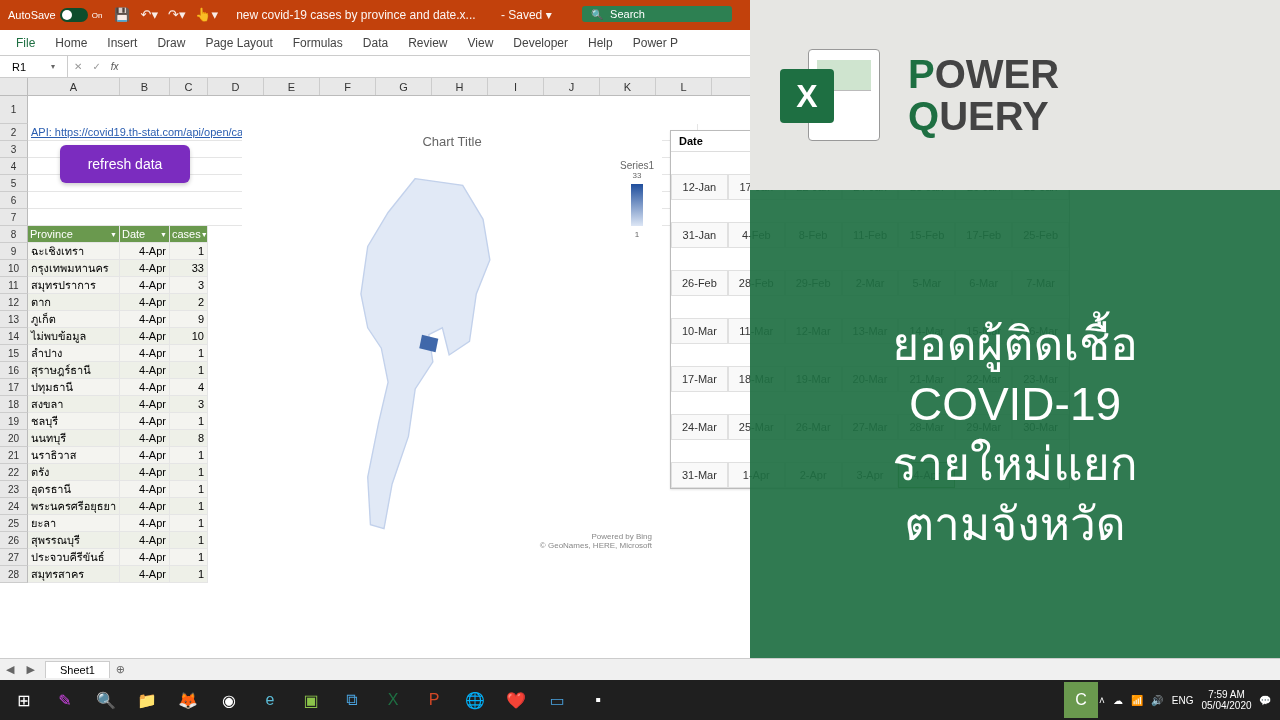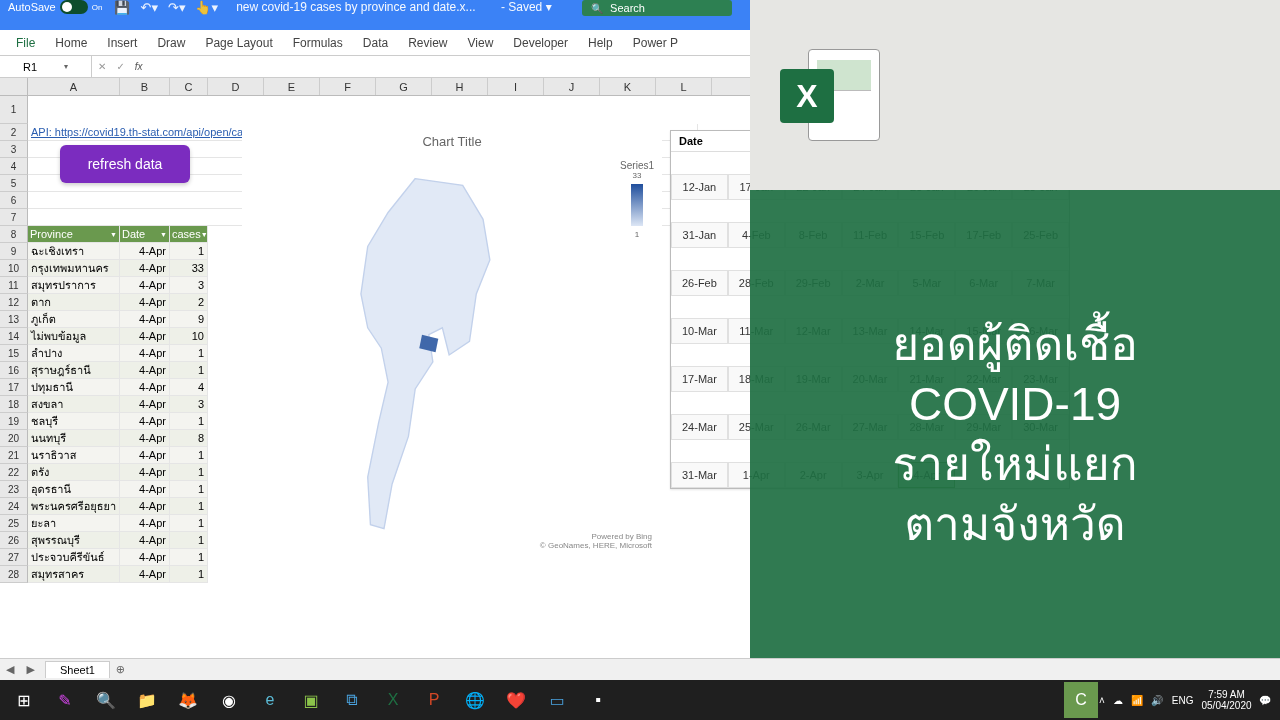--- a/index.html
+++ b/index.html
@@ -1,36 +1,36 @@
 <!DOCTYPE html>
 <html><head>
 <meta charset="utf-8">
 <style>
 * { margin: 0; padding: 0; box-sizing: border-box; font-family: 'Segoe UI', Tahoma, sans-serif; }
 body { width: 1280px; height: 720px; overflow: hidden; background: #fff; position: relative; }
 
 
-.titlebar { height: 30px; background: #3b82f6; display: flex; align-items: flex-start; color: #fff; font-size: 11px; padding: 0 8px; }
+.titlebar { height: 30px; background: #c2410c; display: flex; align-items: flex-end; color: #fff; font-size: 11px; padding: 8px 8px; }
 .titlebar .autosave { display: flex; align-items: center; gap: 4px; }
 .titlebar .toggle { width: 28px; height: 14px; background: #0d4d2c; border-radius: 7px; position: relative; }
 .titlebar .toggle::after { content: ''; width: 10px; height: 10px; background: #fff; border-radius: 50%; position: absolute; left: 2px; top: 2px; }
 .titlebar .qat { display: flex; gap: 10px; margin-left: 12px; align-items: center; }
 .titlebar .qat span { font-size: 13px; opacity: .9; }
 .titlebar .filename { margin-left: 18px; font-size: 12px; opacity: .95; }
 .titlebar .search { margin-left: 30px; background: #2d8052; border-radius: 3px; padding: 2px 10px; display: flex; align-items: center; gap: 6px; width: 150px; }
 .titlebar .search::before { content: '🔍'; font-size: 10px; }
 
 
 .ribbon { height: 26px; background: #fff; display: flex; align-items: center; border-bottom: 1px solid #ccc; padding: 0 6px; font-size: 12px; }
 .ribbon .tab { padding: 4px 10px; cursor: pointer; color: #444; }
 .ribbon .tab:first-child { color: #1e6f42; }
 
 
 .formulabar { height: 22px; display: flex; align-items: center; border-bottom: 1px solid #ccc; font-size: 11px; }
-.namebox { width: 92px; padding: 0 23px; border-right: 1px solid #ccc; height: 100%; display: flex; align-items: center; justify-content: space-between; }
+.namebox { width: 68px; padding: 0 12px; border-right: 1px solid #ccc; height: 100%; display: flex; align-items: center; justify-content: space-between; }
 .namebox::after { content: '▾'; font-size: 8px; color: #666; }
 .fxbar { flex: 1; display: flex; align-items: center; padding: 0 6px; gap: 10px; }
 .fxbar span { color: #999; font-size: 10px; }
 
 
 .colheads { height: 18px; display: flex; background: #e8e8e8; border-bottom: 1px solid #bbb; font-size: 11px; color: #333; }
 .rowhead-spacer { width: 28px; border-right: 1px solid #bbb; background: #e8e8e8; }
 .colhead { border-right: 1px solid #ccc; text-align: center; line-height: 18px; }
 .cA { width: 92px; } .cB { width: 50px; } .cC { width: 38px; }
 .cD,.cE,.cF,.cG,.cH,.cI,.cJ,.cK,.cL { width: 56px; }
@@ -404,20 +404,24 @@
       <div class="slicer-item sel">4-Apr</div>
     </div>
 </div>
 
 <div class="overlay">
   <div class="overlay-top">
     <div class="xl-icon">
       <div class="sheet"></div>
       <div class="badge">X</div>
     </div>
+    <div class="pq-text">
+      <div><span class="g">P</span><span>OWER</span></div>
+      <div><span class="g">Q</span><span>UERY</span></div>
+    </div>
   </div>
   <div class="overlay-bot">
     <div class="overlay-title" id="headline">ยอดผู้ติดเชื้อ<br>COVID-19<br>รายใหม่แยก<br>ตามจังหวัด</div>
   </div>
 </div>
 
 <div class="sheettabs">
   <span class="nav">◀</span>
   <span class="nav">▶</span>
   <div class="tab">Sheet1</div>

